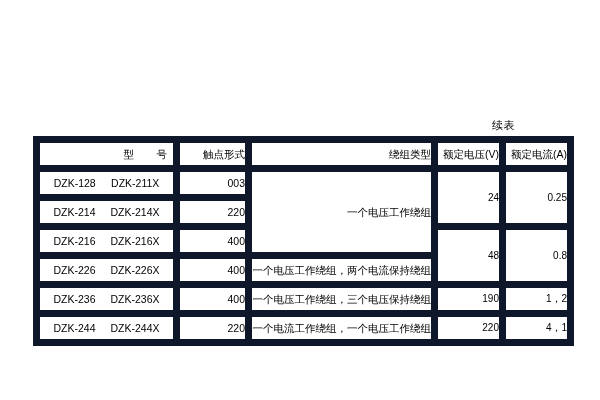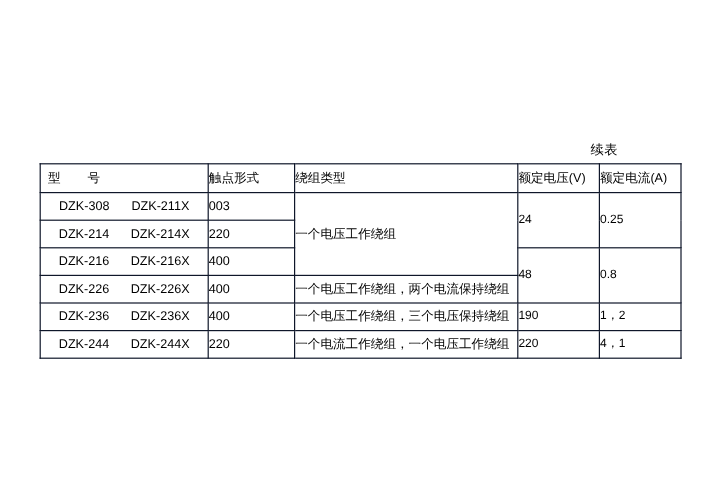--- a/index.html
+++ b/index.html
@@ -35,23 +35,23 @@
     width: 534px;
   }
   table.spec {
     border-collapse: collapse;
     table-layout: fixed;
     width: 534px;
     font-size: 10.5px;
     color: #000;
   }
   table.spec td, table.spec th {
-    border: 1px solid #0f172a;
+    border: 7px solid #0f172a;
     padding: 0;
-    text-align: left;
+    text-align: right;
     vertical-align: middle;
     font-weight: normal;
     height: 22px;
     line-height: 14px;
   }
   .col-model   { width: 140px; }
   .col-contact { width: 72px; }
   .col-winding { width: 186px; }
   .col-voltage { width: 68px; }
   .col-current { width: 68px; }
@@ -93,21 +93,21 @@
           <th>触点形式</th>
           <th>绕组类型</th>
           <th>额定电压(V)</th>
           <th>额定电流(A)</th>
         </tr>
       </thead>
       <tbody>
         <tr>
           <td>
             <div class="model-cell">
-              <span>DZK-308</span>
+              <span>DZK-128</span>
               <span>DZK-211X</span>
             </div>
           </td>
           <td>003</td>
           <td class="winding-text" rowspan="3">一个电压工作绕组</td>
           <td class="num-cell" rowspan="2">24</td>
           <td class="num-cell" rowspan="2">0.25</td>
         </tr>
         <tr>
           <td>

